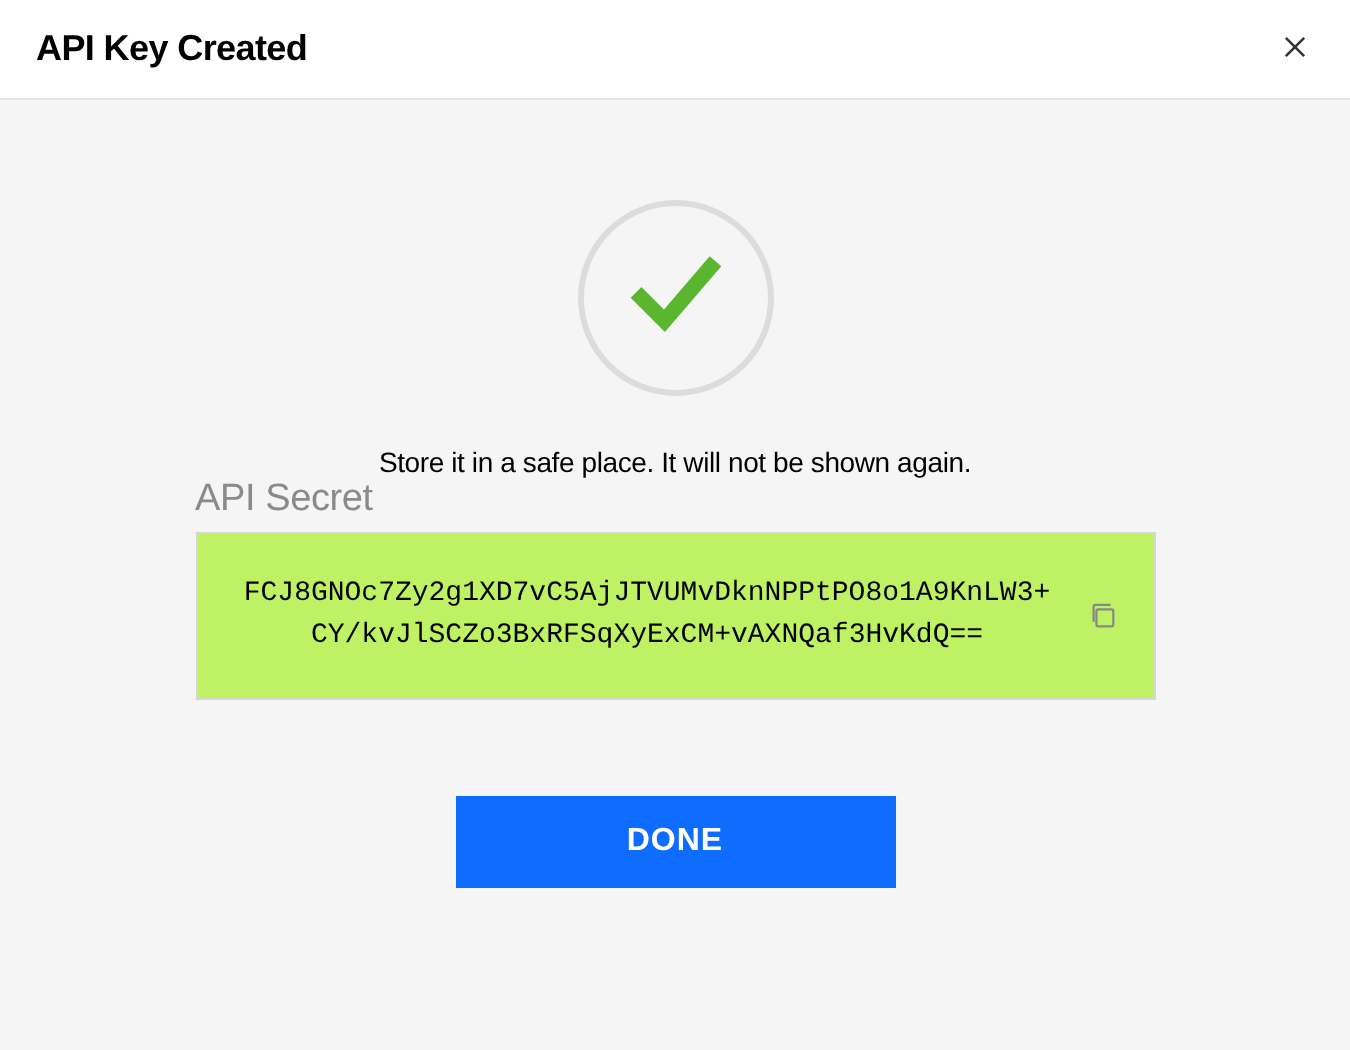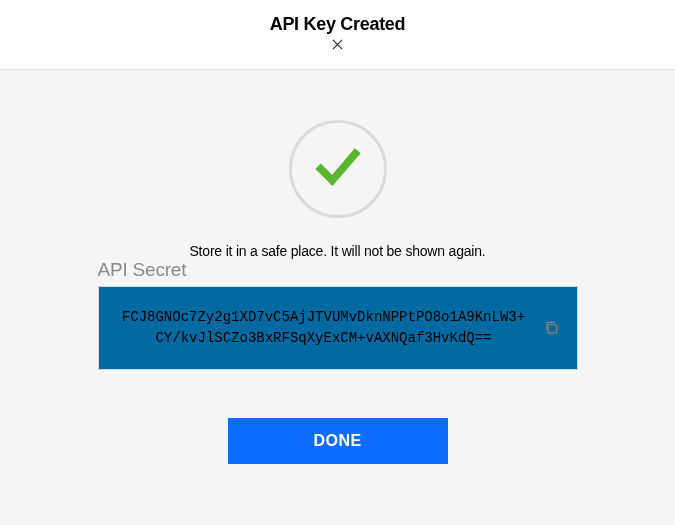--- a/index.html
+++ b/index.html
@@ -14,21 +14,20 @@
       height: 525px;
       overflow: hidden;
     }
     .modal-header {
       background: #fff;
       padding: 14px 18px;
       display: flex;
       justify-content: space-between;
       align-items: center;
       border-bottom: 1px solid #e3e3e3;
-      flex-direction: column;
     }
     .modal-title {
       font-size: 18px;
       font-weight: 700;
       color: #000;
       letter-spacing: -0.3px;
     }
     .close-btn {
       background: none;
       border: none;
@@ -75,21 +74,21 @@
     }
     .field-label {
       font-size: 19px;
       color: #8a8a8a;
       margin-bottom: 5px;
       display: block;
       letter-spacing: -0.2px;
     }
     .secret-box {
       border: 1px solid #d6d6d6;
-      background: #0369a1;
+      background: #bef264;
       padding: 20px 48px 20px 20px;
       position: relative;
       display: flex;
       align-items: center;
     }
     .secret-text {
       font-family: "Courier New", Courier, monospace;
       font-size: 14px;
       color: #000;
       word-break: break-all;

